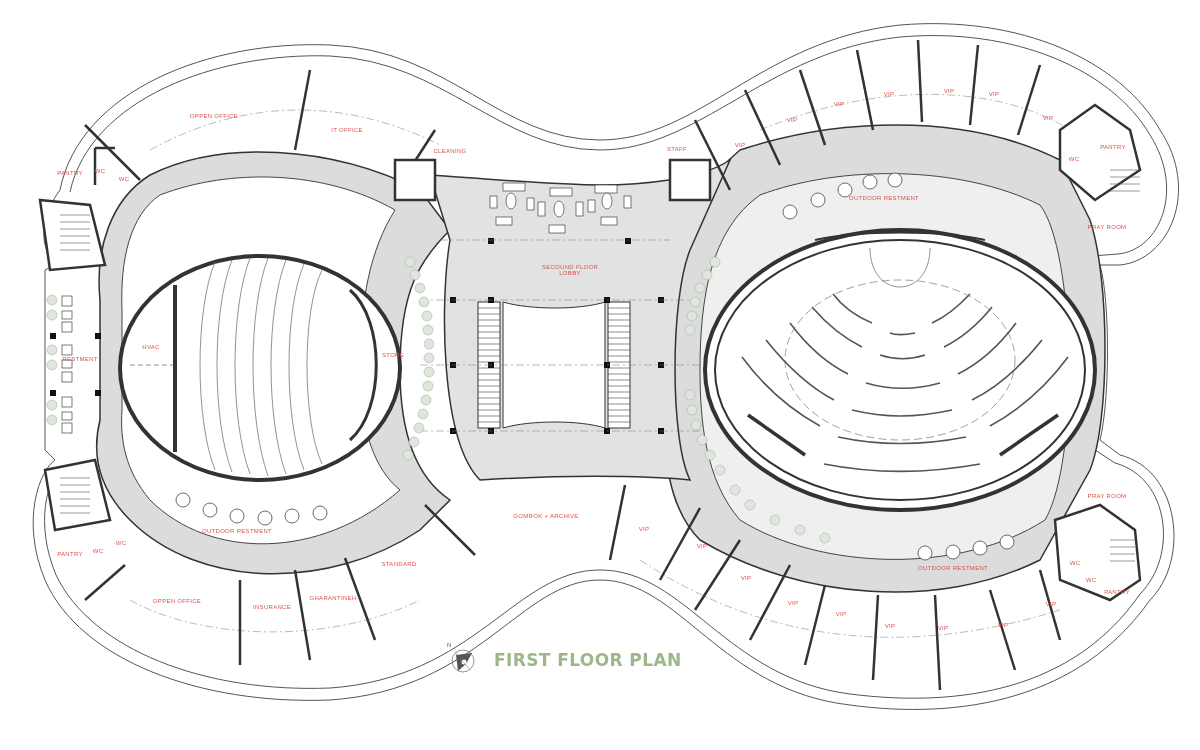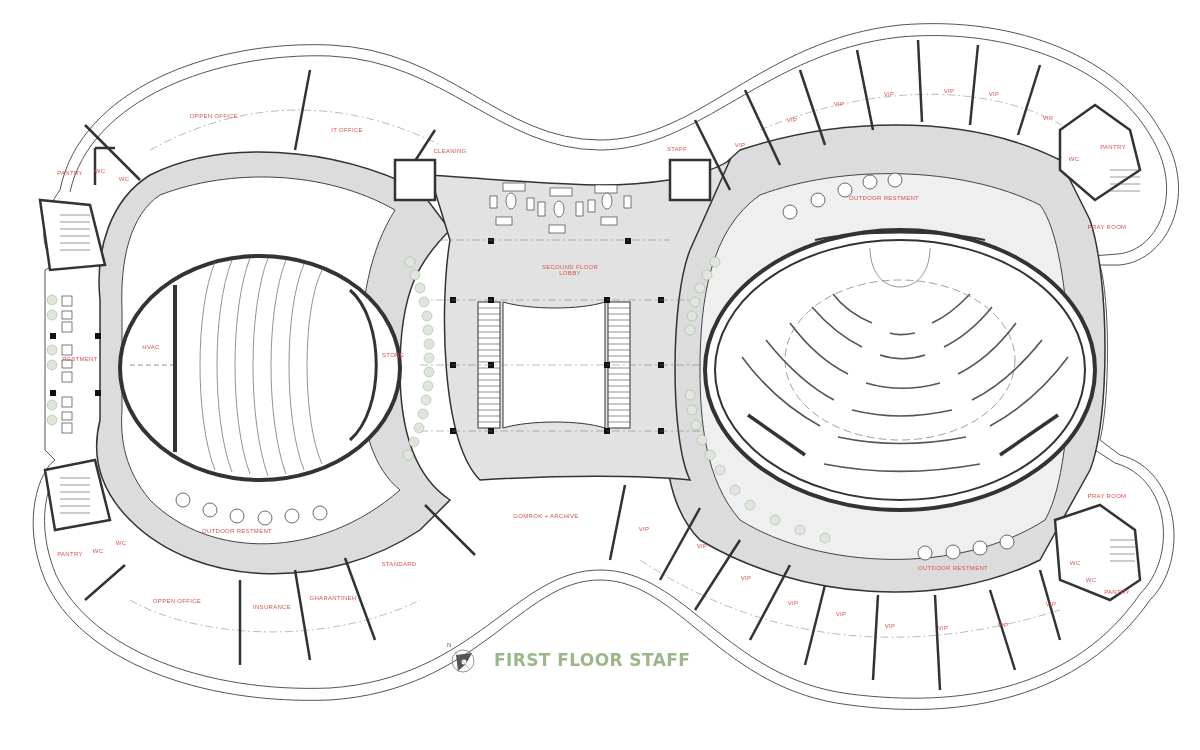--- a/index.html
+++ b/index.html
@@ -357,13 +357,13 @@
 <div class="lbl" style="left:1091px;top:580px">WC</div>
 <div class="lbl" style="left:1117px;top:592px">PANTRY</div>
 
 <svg id="north" viewBox="0 0 34 34" xmlns="http://www.w3.org/2000/svg">
   <circle cx="19" cy="21" r="11" fill="none" stroke="#777" stroke-width="0.8"></circle>
   <path d="M 12,15 L 28,13 L 22,24 L 14,31 Z" fill="#555"></path>
   <circle cx="20" cy="22" r="2.5" fill="#fff"></circle>
   <line x1="11" y1="12" x2="26" y2="30" stroke="#777" stroke-width="0.5"></line>
   <text x="3" y="7" font-size="6" fill="#555" font-family="Liberation Sans, sans-serif">N</text>
 </svg>
-<div id="title">FIRST FLOOR STAFF</div>
+<div id="title">FIRST FLOOR PLAN</div>
 
 </body></html>

